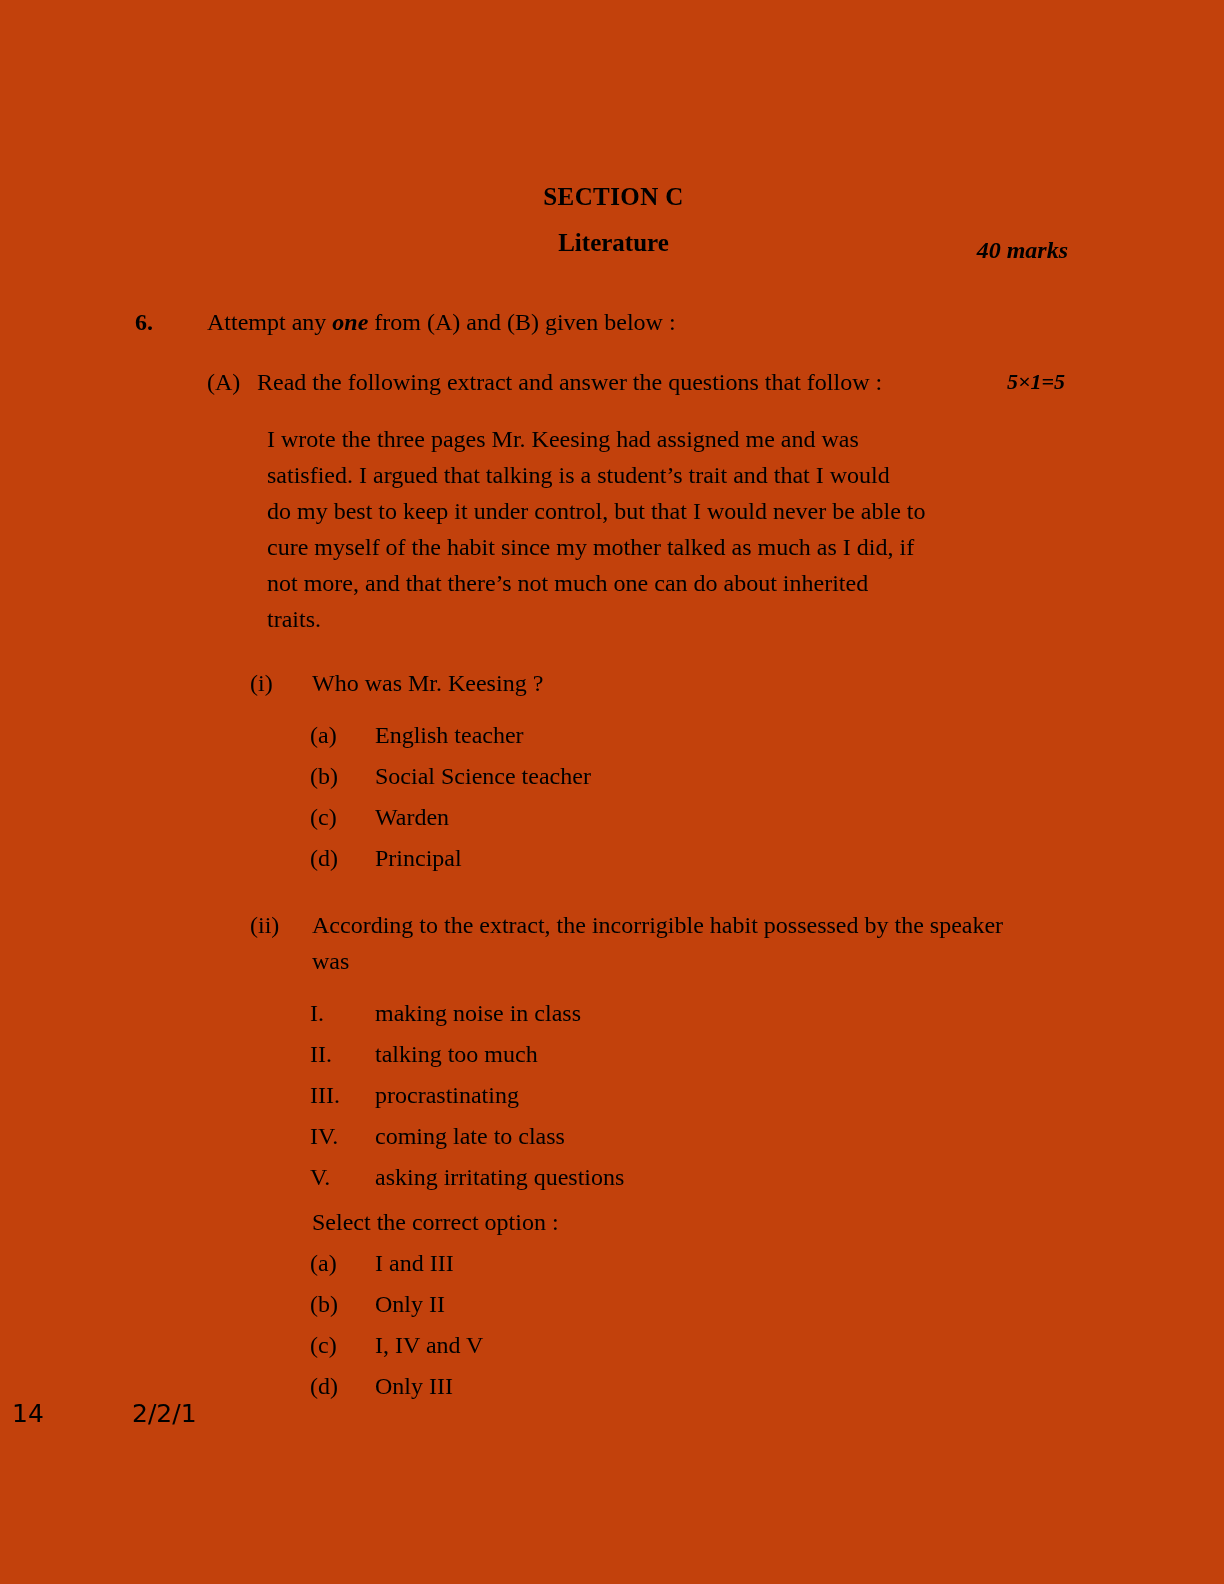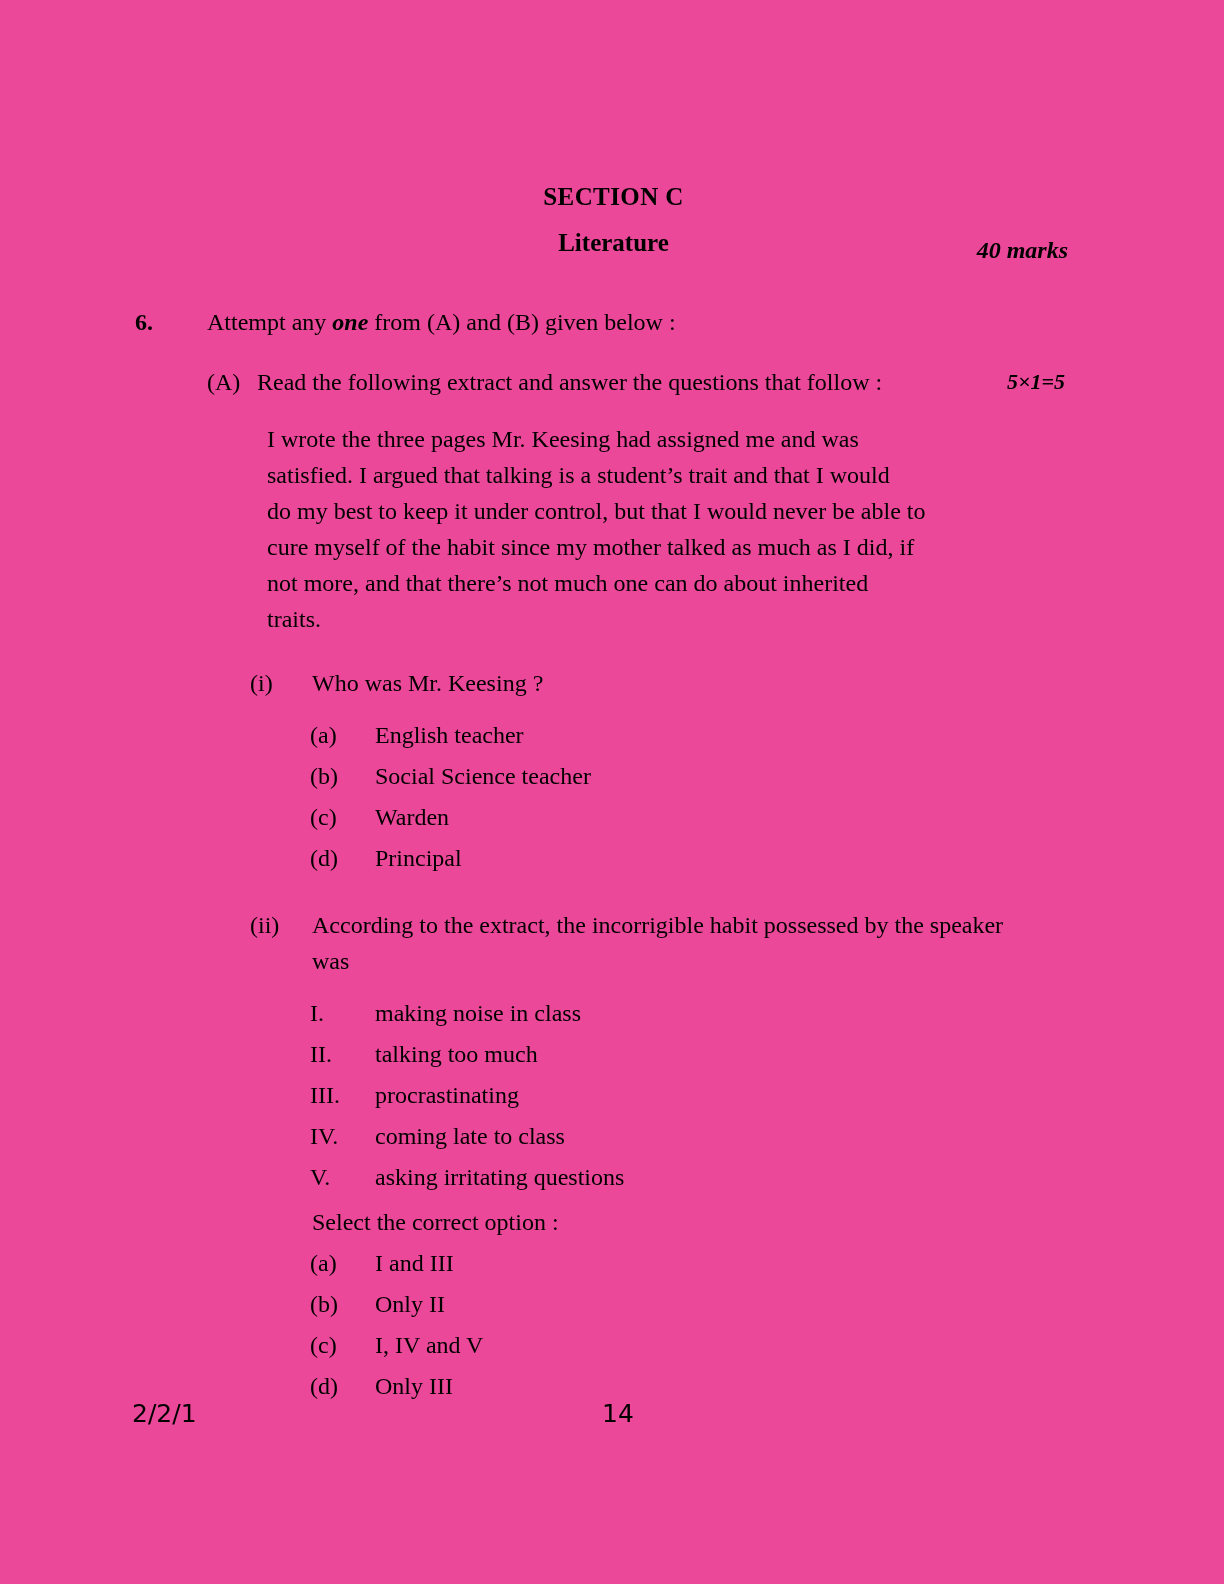--- a/index.html
+++ b/index.html
@@ -4,21 +4,21 @@
 <style>
   html, body {
     margin: 0;
     padding: 0;
     background: #ffffff;
   }
   .page {
     position: relative;
     width: 1224px;
     height: 1584px;
-    background: #ec4899;
+    background: #c2410c;
     font-family: "Liberation Serif", serif;
     color: #000000;
     overflow: hidden;
   }
 
   
   .section-head {
     position: absolute;
     left: 135px;
     top: 183px;
@@ -183,21 +183,20 @@
     left: 132px;
     top: 0;
     font-family: "DejaVu Sans", sans-serif;
     font-size: 25px;
   }
   .footer-page {
     position: absolute;
     left: 0;
     right: 0;
     top: 0;
-    text-align: center;
     font-family: "DejaVu Sans", sans-serif;
     font-size: 25px;
     padding-left: 12px;
   }
 </style>
 </head>
 <body>
 
 <div class="page">
 

